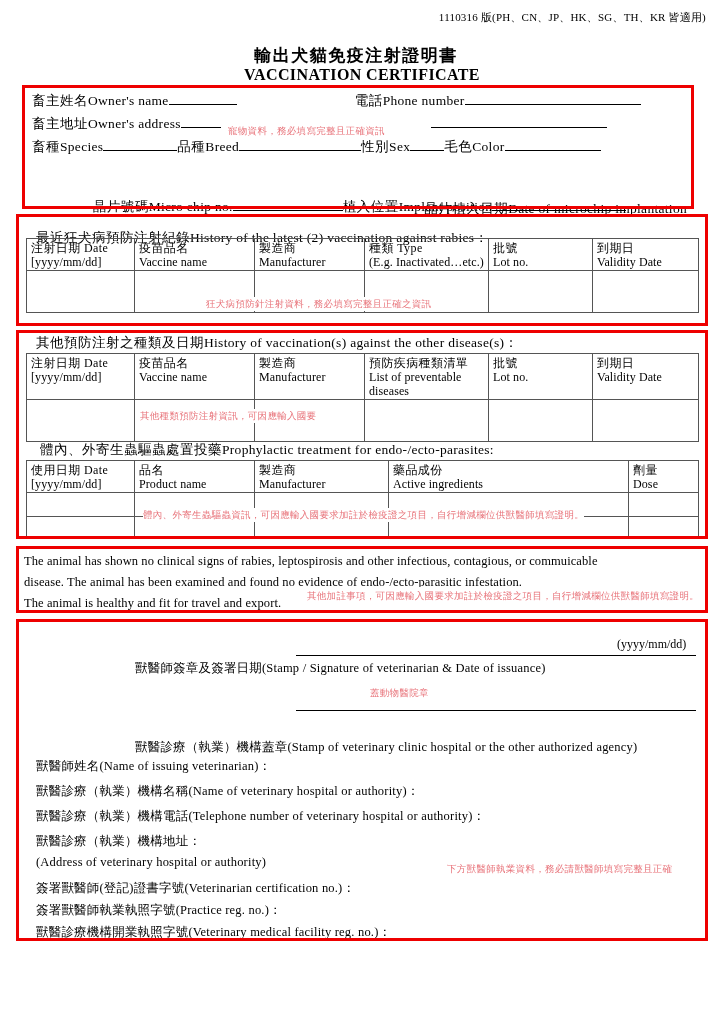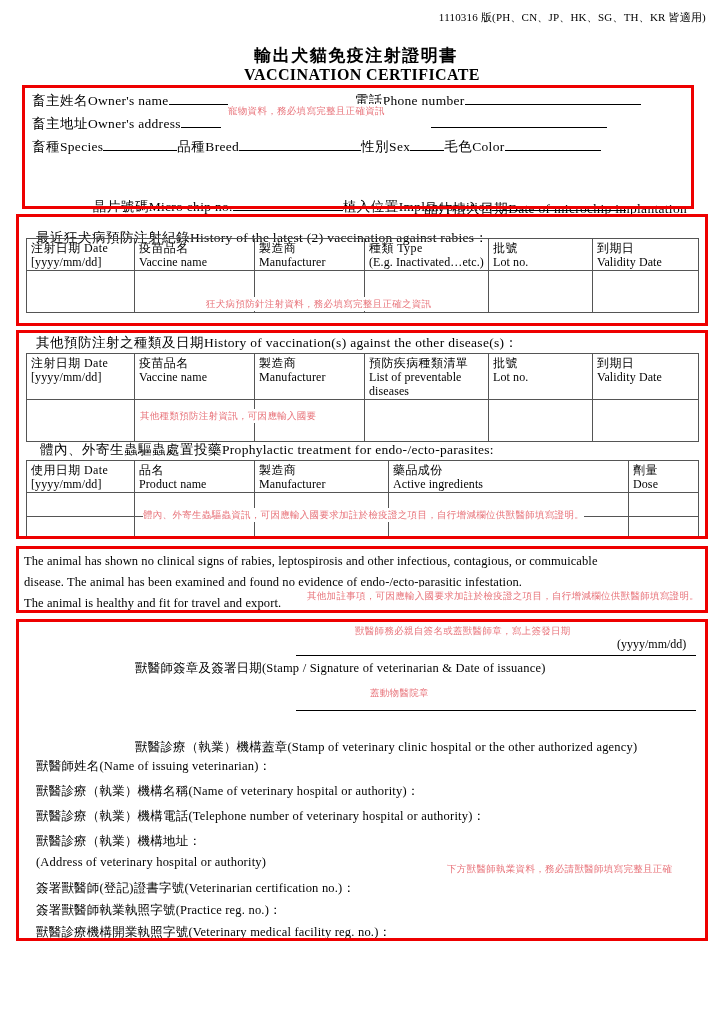--- a/index.html
+++ b/index.html
@@ -181,21 +181,21 @@
 
 
   <div class="fieldrow" style="top:197px;text-align:center;">
     <span class="zh">晶片號碼</span><span class="en">Micro chip no.</span><span class="rule" style="width:110px;"></span><span class="zh">植入位置</span><span class="en">Implant position</span><span class="rule" style="width:134px;"></span>
   </div>
 
   <div class="fieldrow" style="top:200px;text-align:right;">
     <span class="zh">晶片植入日期</span><span class="en">Date of microchip implantation</span>
   </div>
 
-  <div class="annot" style="left:228px; top:104px;text-align:right;">寵物資料，務必填寫完整且正確資訊</div>
+  <div class="annot" style="left:228px; top:124px;text-align:right;">寵物資料，務必填寫完整且正確資訊</div>
 
   <div class="section-cap" style="left:36px; top:229px;">
     <span class="zh">最近狂犬病預防注射紀錄</span><span class="en">History of the latest (2) vaccination against rabies：</span>
   </div>
 
   <table class="grid" id="tbl-rabies" style="left:26px; top:238px; width:672px;">
     <colgroup>
         <col style="width:108px">
         <col style="width:120px">
         <col style="width:110px">
@@ -350,21 +350,20 @@
 
   <div class="annot" style="left:143px; top:508px;">體內、外寄生蟲驅蟲資訊，可因應輸入國要求加註於檢疫證之項目，自行增減欄位供獸醫師填寫證明。</div>
 
   <div class="declare" style="top:551px;">
     <div>The animal has shown no clinical signs of rabies, leptospirosis and other infectious, contagious, or commuicable</div>
     <div>disease. The animal has been examined and found no evidence of endo-/ecto-parasitic infestation.</div>
     <div>The animal is healthy and fit for travel and export.</div>
   </div>
   <div class="annot" style="left:305px; top:587px; padding:2px 2px;">其他加註事項，可因應輸入國要求加註於檢疫證之項目，自行增減欄位供獸醫師填寫證明。</div>
 
-  <div class="annot" style="left:355px; top:624px;">獸醫師務必親自簽名或蓋獸醫師章，寫上簽發日期</div>
 
   <div class="sig-line" style="left:296px; top:655px; width:400px;"></div>
   <div class="ymd" style="left:617px; top:637px;">(yyyy/mm/dd)</div>
   <div class="sig-caption" style="left:135px; top:660px;">獸醫師簽章及簽署日期(Stamp / Signature of veterinarian &amp; Date of issuance)</div>
 
   <div class="annot" style="left:370px; top:686px;">蓋動物醫院章</div>
   <div class="sig-line" style="left:296px; top:710px; width:400px;"></div>
   <div class="sig-caption" style="left:135px; top:715px;margin-top:24px;">獸醫診療（執業）機構蓋章(Stamp of veterinary clinic hospital or the other authorized agency)</div>
 
   <div class="vetfield" style="top:758px;">獸醫師姓名(Name of issuing veterinarian)：</div>

